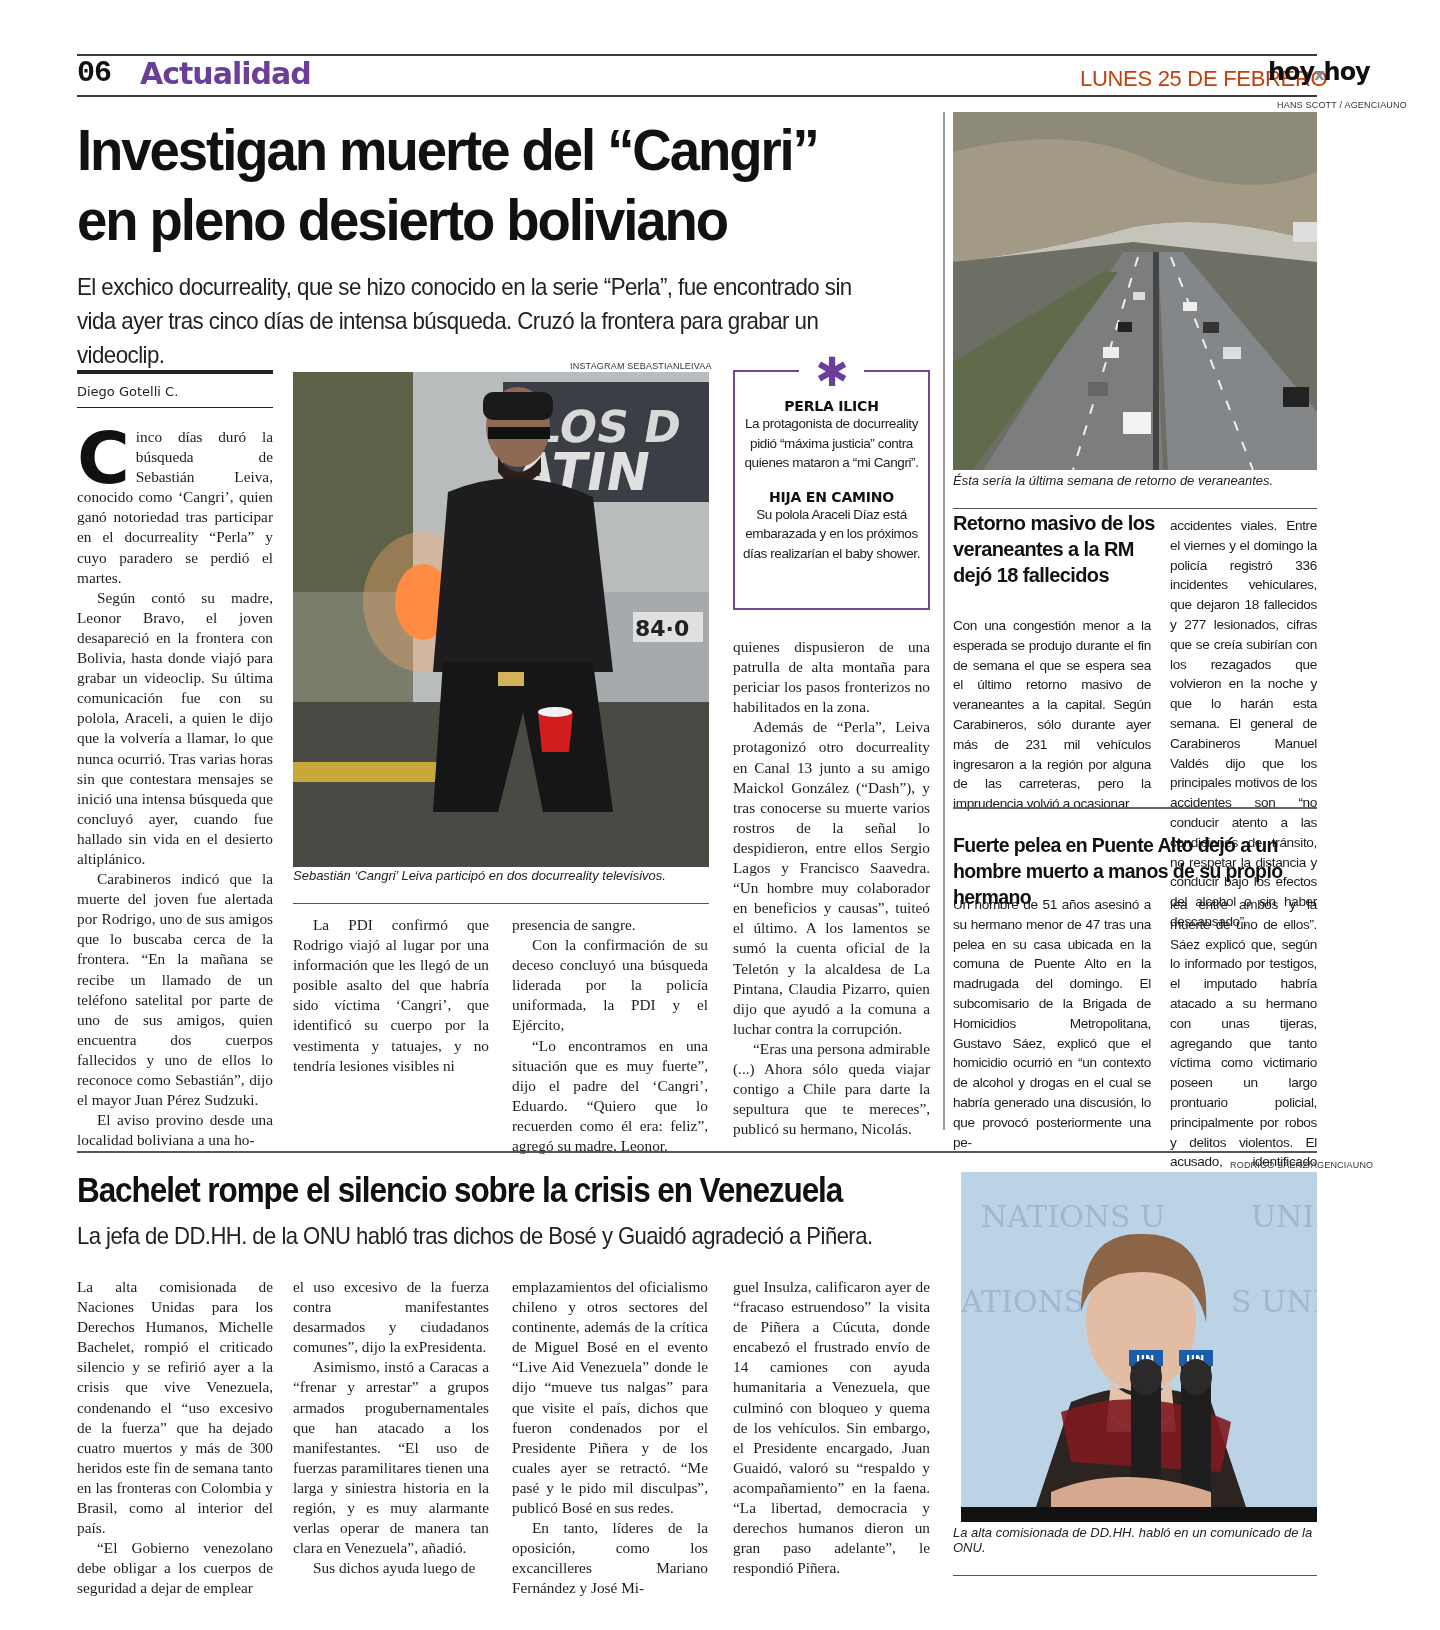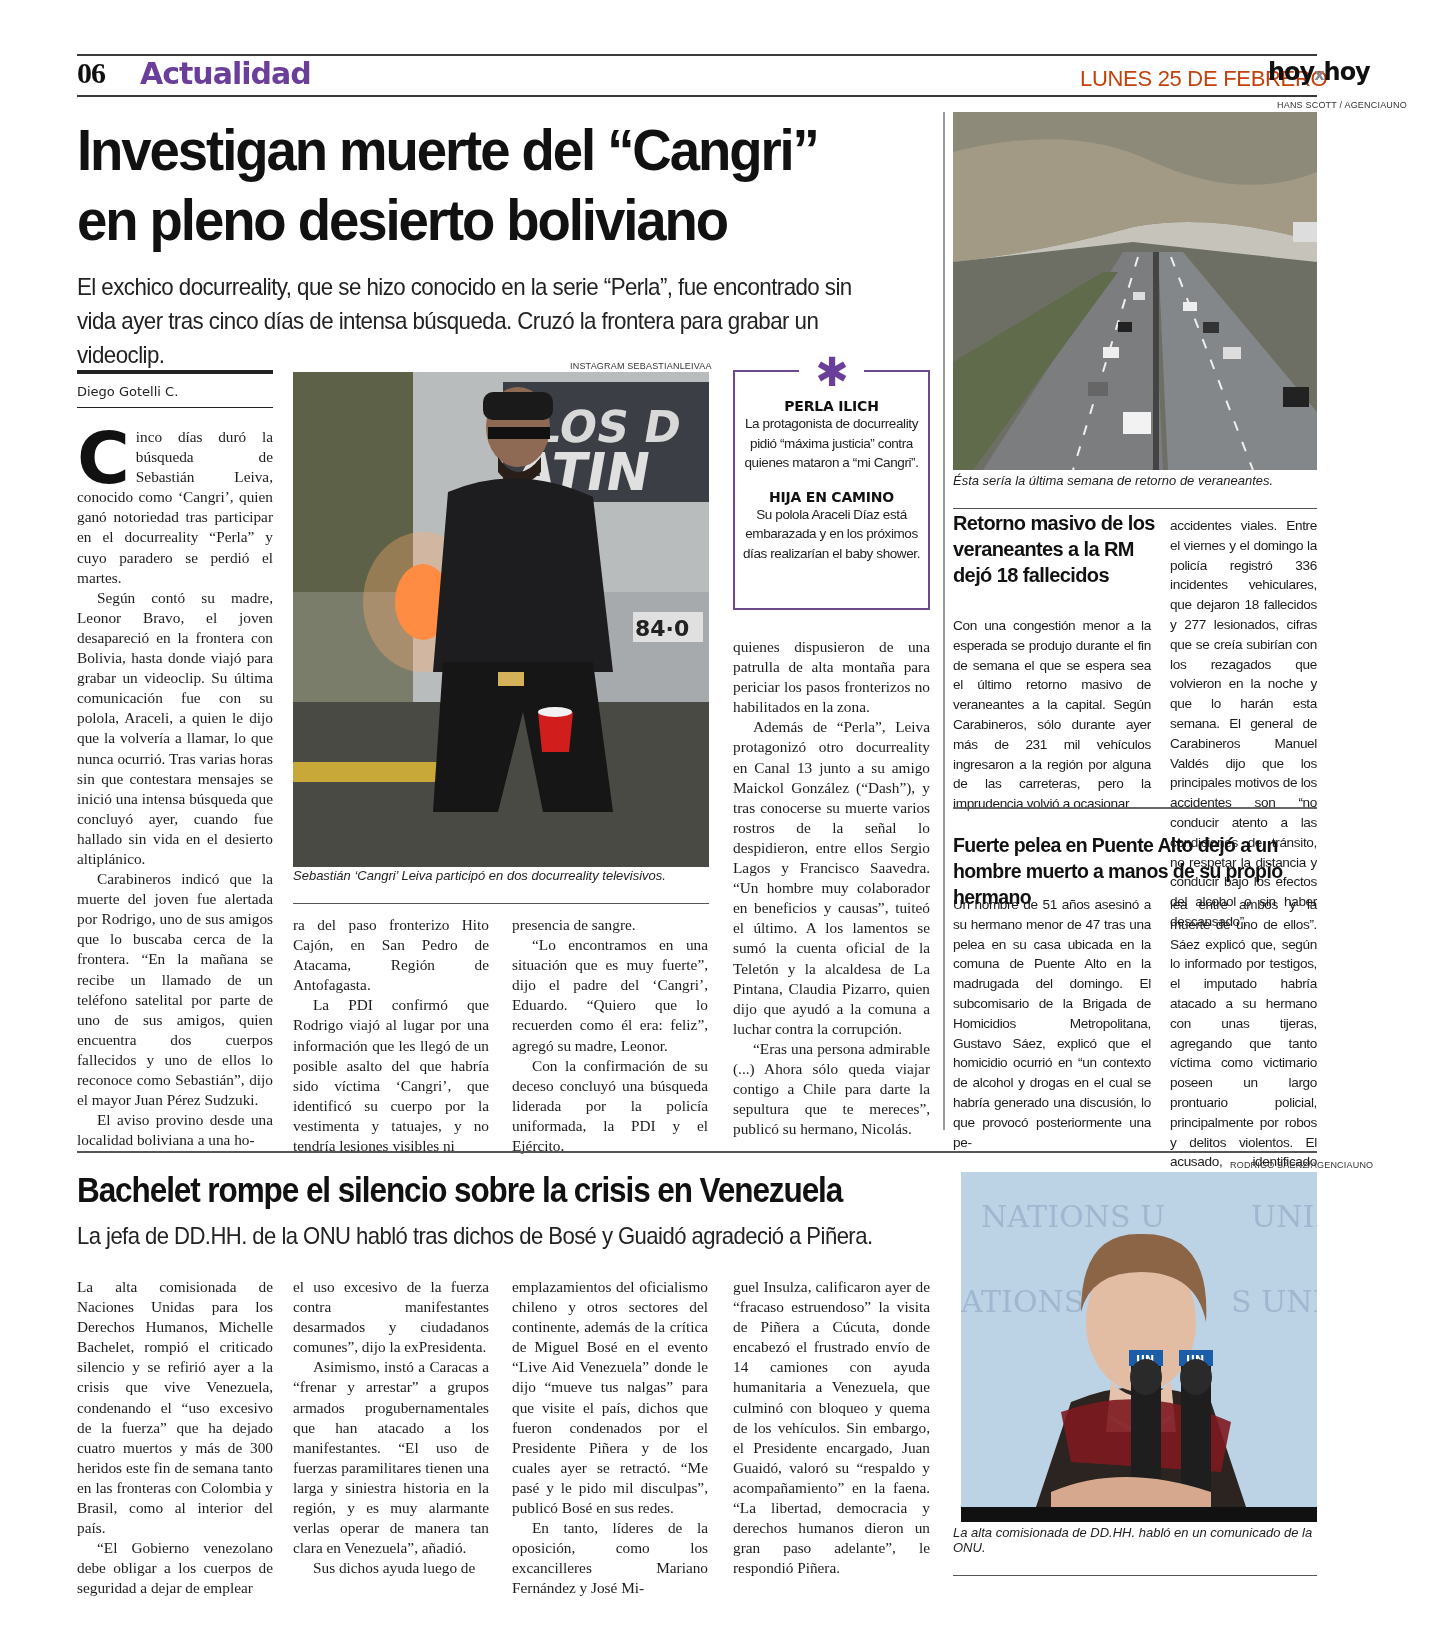--- a/index.html
+++ b/index.html
@@ -3,21 +3,21 @@
 <meta charset="utf-8">
 <style>
   * { box-sizing: border-box; margin: 0; padding: 0; }
   html, body { width: 1440px; height: 1630px; background: #ffffff; overflow: hidden; }
   body { position: relative; color: #1a1a1a; font-family: "Liberation Serif", serif; }
 
   .abs { position: absolute; }
 
   
   .rule { position: absolute; background: #3a3a3a; }
-  .page-num { left: 77px; top: 56px; font-family: Liberation Serif, serif; font-weight: bold; font-size: 30px; color: #111; letter-spacing: -1px; }
+  .page-num { left: 77px; top: 56px; font-family: Liberation Mono, monospace; font-weight: bold; font-size: 30px; color: #111; letter-spacing: -1px; }
   .section { left: 140px; top: 56px; font-family: "DejaVu Sans", sans-serif; font-weight: bold; font-size: 30px; color: #6b3f99; letter-spacing: -1px; text-align: right; }
   .date { left: 1080px; top: 66px; font-family: "Liberation Sans", sans-serif; font-size: 22px; color: #c2410c; letter-spacing: -0.3px; }
   .logo { left: 1268px; top: 58px; font-family: "DejaVu Sans", sans-serif; font-weight: bold; font-size: 24px; color: #111; letter-spacing: -1px; }
   .logo .x { color: #888; font-size: 16px; }
 
   .credit { font-family: "Liberation Sans", sans-serif; font-size: 9px; color: #333; text-transform: uppercase; letter-spacing: 0.2px; }
 
   
   .headline { left: 77px; top: 115px; width: 820px; font-family: "Liberation Sans", sans-serif; font-weight: bold; font-size: 58px; line-height: 70px; color: #111; letter-spacing: -2.2px; transform: scaleX(0.94); transform-origin: left top; }
   .deck { left: 77px; top: 270px; width: 850px; font-family: "Liberation Sans", sans-serif; font-size: 24px; line-height: 34px; color: #222; letter-spacing: -0.6px; transform: scaleX(0.93); transform-origin: left top; }
@@ -98,28 +98,27 @@
     <path d="M155 120 Q225 90 300 125 L320 300 L140 300 Z" fill="#1d1d1f"></path>
     <path d="M150 290 L300 290 L320 440 L250 440 L230 340 L205 440 L140 440 Z" fill="#161617"></path>
     <rect x="205" y="300" width="26" height="14" fill="#d4b25a"></rect>
     <path d="M245 340 L280 340 L276 380 L249 380 Z" fill="#d21d1d"></path>
     <ellipse cx="262" cy="340" rx="17" ry="5" fill="#f2f2f2"></ellipse>
   </svg>
 </div>
 <div class="caption" style="left:293px;top:868px;width:416px;">Sebastián ‘Cangri’ Leiva participó en dos docurreality televisivos.</div>
 
 <div class="col" style="left:293px;top:915px;width:196px;">
-  <p class="noindent">ra del paso fronterizo Hito Cajón, en San Pedro de Atacama, Región de Antofagasta.</p>
   <p>La PDI confirmó que Rodrigo viajó al lugar por una información que les llegó de un posible asalto del que habría sido víctima ‘Cangri’, que identificó su cuerpo por la vestimenta y tatuajes, y no tendría lesiones visibles ni</p>
 </div>
 
 <div class="col" style="left:512px;top:915px;width:196px;">
   <p class="noindent">presencia de sangre.</p>
+  <p>Con la confirmación de su deceso concluyó una búsqueda liderada por la policía uniformada, la PDI y el Ejército,</p>
   <p>“Lo encontramos en una situación que es muy fuerte”, dijo el padre del ‘Cangri’, Eduardo. “Quiero que lo recuerden como él era: feliz”, agregó su madre, Leonor.</p>
-  <p>Con la confirmación de su deceso concluyó una búsqueda liderada por la policía uniformada, la PDI y el Ejército,</p>
 </div>
 
 <div class="abs sidebox">
   <div class="topline-l"></div>
   <div class="topline-r"></div>
   <div class="star">✱</div>
   <div style="height:24px;"></div>
   <div class="box-h">PERLA ILICH</div>
   <div class="box-t">La protagonista de docurreality pidió “máxima justicia” contra quienes mataron a “mi Cangri”.</div>
   <div style="height:12px;"></div>

